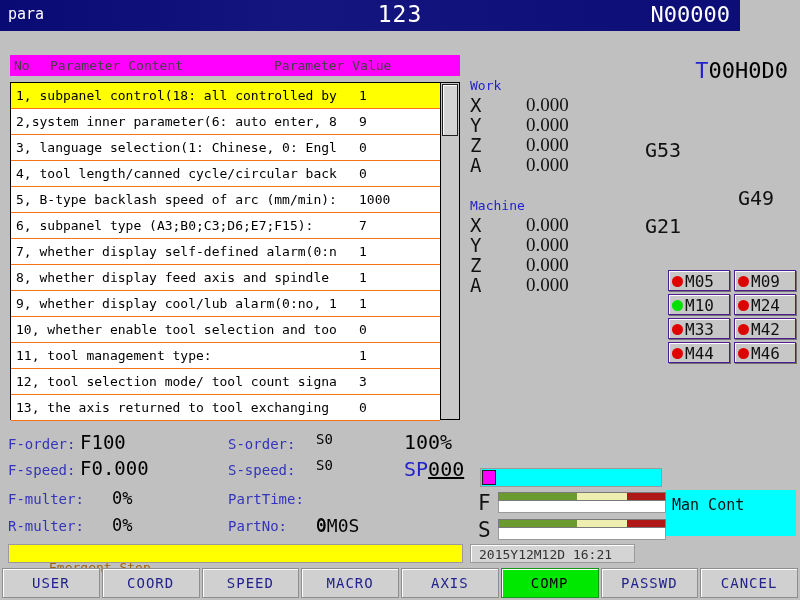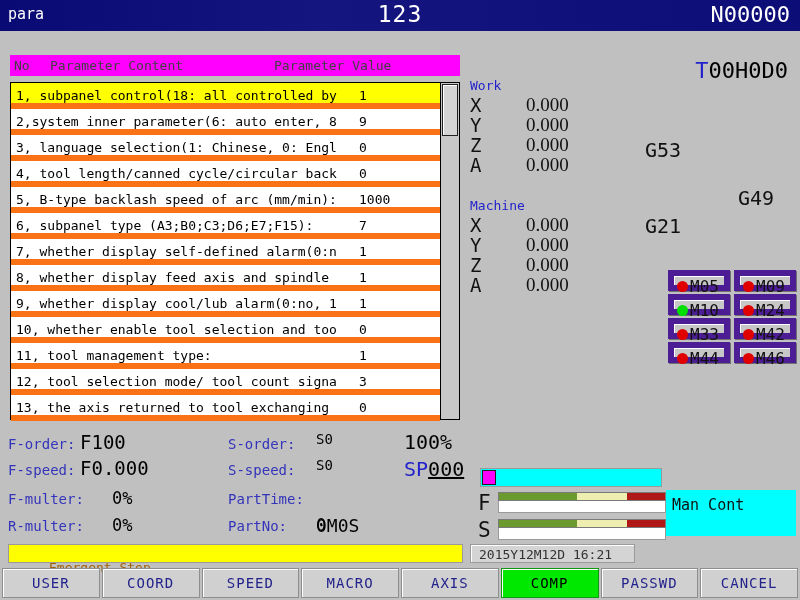--- a/index.html
+++ b/index.html
@@ -6,21 +6,21 @@
   html, body {
     width: 800px; height: 600px;
     background: #c0c0c0;
     font-family: "DejaVu Sans Mono", "Liberation Mono", monospace;
     overflow: hidden;
   }
   #app { position: relative; width: 800px; height: 600px; background: #c0c0c0; }
 
   
   .titlebar {
-    position: absolute; left: 0; top: 0; width: 800px; height: 31px;
+    position: absolute; left: 0; top: 0; width: 740px; height: 31px;
     background: linear-gradient(to right, #0a0a74 0%, #15157f 40%, #0d0d78 100%);
     color: #ffffff;
   }
   .titlebar .t-left {
     position: absolute; left: 8px; top: 5px;
     font-size: 15px; letter-spacing: 0px;
   }
   .titlebar .t-center {
     position: absolute; left: 0; top: 1px; width: 800px; text-align: center;
     font-size: 23px; letter-spacing: 1px;
@@ -41,21 +41,21 @@
 
   .param-list {
     position: absolute; left: 10px; top: 82px; width: 450px; height: 338px;
     background: #ffffff;
     border: 1px solid #000000;
     border-right: none;
   }
   .param-rows { position: absolute; left: 0; top: 0; width: 429px; height: 100%; }
   .prow {
     position: relative; height: 26px; width: 100%;
-    border-bottom: 6px solid #f97316;
+    border-bottom: 1px solid #f97316;
     background: #ffffff;
   }
   .prow.selected { background: #ffff00; }
   .prow .p-text {
     position: absolute; left: 5px; top: 5px;
     font-size: 13px; color: #000000; white-space: nowrap;
   }
   .prow .p-val {
     position: absolute; left: 348px; top: 5px;
     font-size: 13px; color: #000000; white-space: nowrap;
@@ -94,21 +94,21 @@
 
   
   .mgrid {
     position: absolute; left: 668px; top: 270px;
     width: 128px;
     display: grid; grid-template-columns: 62px 62px; gap: 3px 4px;
   }
   .mcell {
     height: 21px; position: relative;
     background: #c7c7c7;
-    border: 6px solid #4c1d95;
+    border: 1px solid #4c1d95;
     box-shadow: inset 1px 1px 0 #ffffff, 1px 1px 0 #707070;
   }
   .mled {
     position: absolute; left: 3px; top: 5px;
     width: 11px; height: 11px; border-radius: 50%;
     background: #e00000;
   }
   .mled.on { background: #00e000; }
   .mlabel {
     position: absolute; left: 16px; top: 1px;

